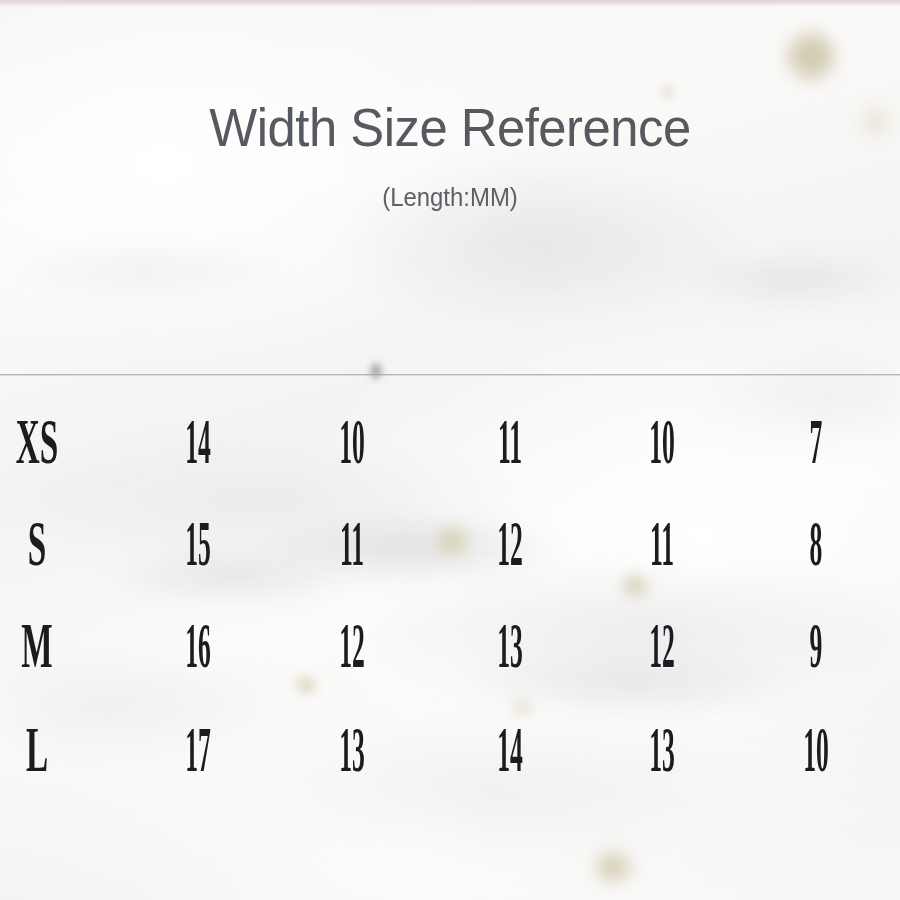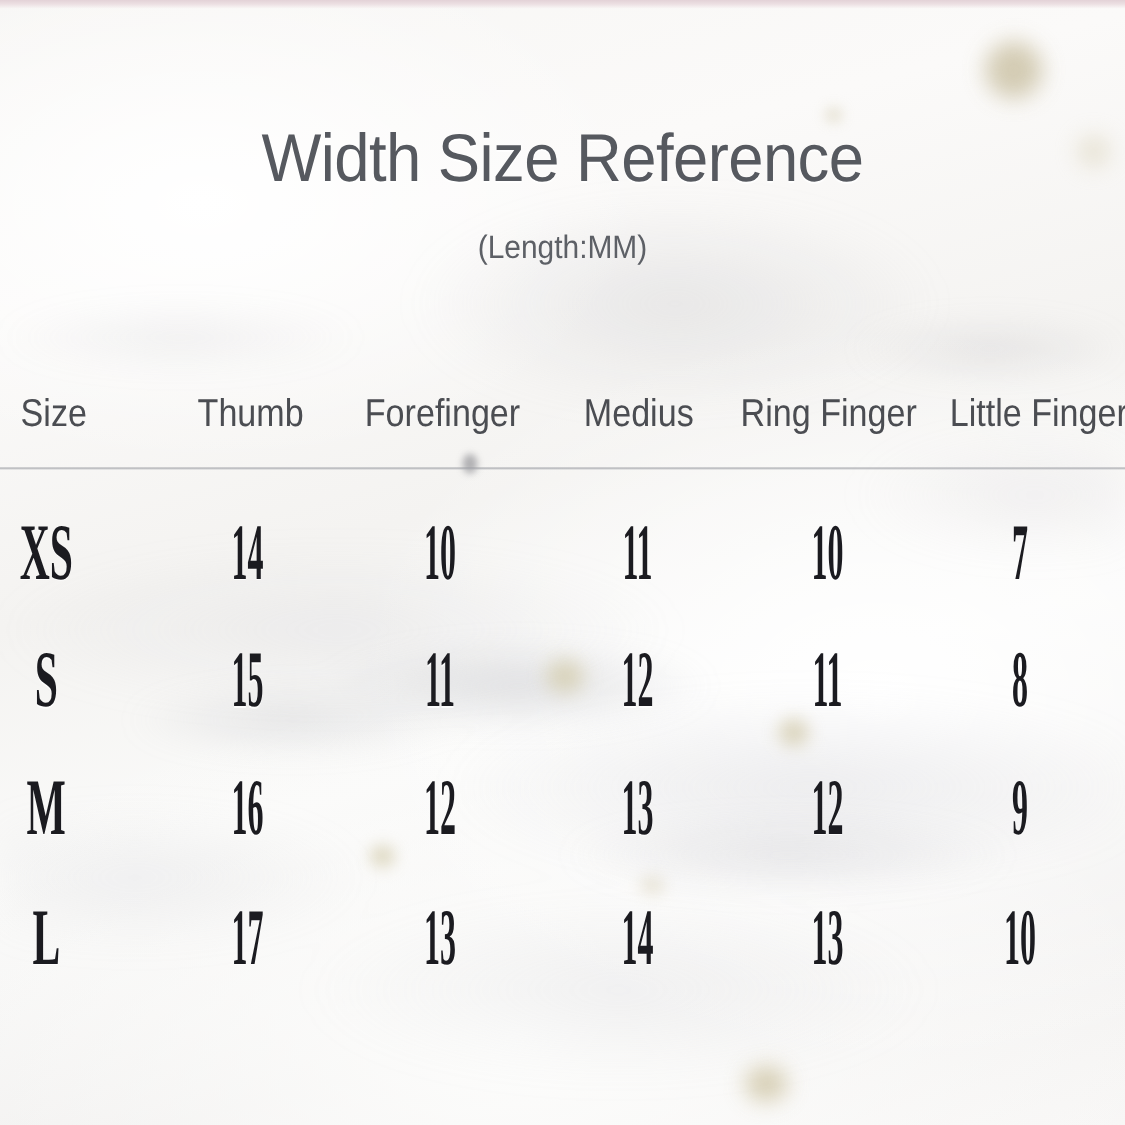--- a/index.html
+++ b/index.html
@@ -178,28 +178,20 @@
   <div class="speck" style="left:623px; top:575px; width:24px; height:22px; background:#cfc6a4; filter:blur(7px); opacity:.7;"></div>
   <div class="speck" style="left:296px; top:676px; width:20px; height:18px; background:#d3cbac; filter:blur(6px); opacity:.7;"></div>
   <div class="speck" style="left:596px; top:853px; width:34px; height:28px; background:#cdc3a2; filter:blur(9px); opacity:.8;"></div>
   <div class="speck" style="left:512px; top:700px; width:20px; height:16px; background:#ddd6c0; filter:blur(6px); opacity:.55;"></div>
 
   <div class="content">
 
     <div class="title">Width Size Reference</div>
     <div class="subtitle">(Length:MM)</div>
 
-    <div class="header-row">
-      <div class="col-head" style="left:-12px; width:110px;">Size</div>
-      <div class="col-head" style="left:143px; width:115px;">Thumb</div>
-      <div class="col-head" style="left:268px; width:172px;">Forefinger</div>
-      <div class="col-head" style="left:447px; width:128px;">Medius</div>
-      <div class="col-head" style="left:577px; width:172px;">Ring Finger</div>
-      <div class="col-head" style="left:742px; width:178px;">Little Finger</div>
-    </div>
 
     <div class="divider"></div>
 
     <div class="cell size-label" style="left:-63px; top:410px; width:200px;">XS</div>
     <div class="cell" style="left:98px; top:410px; width:200px;">14</div>
     <div class="cell" style="left:252px; top:410px; width:200px;">10</div>
     <div class="cell" style="left:410px; top:410px; width:200px;">11</div>
     <div class="cell" style="left:562px; top:410px; width:200px;">10</div>
     <div class="cell" style="left:716px; top:410px; width:200px;">7</div>
 

